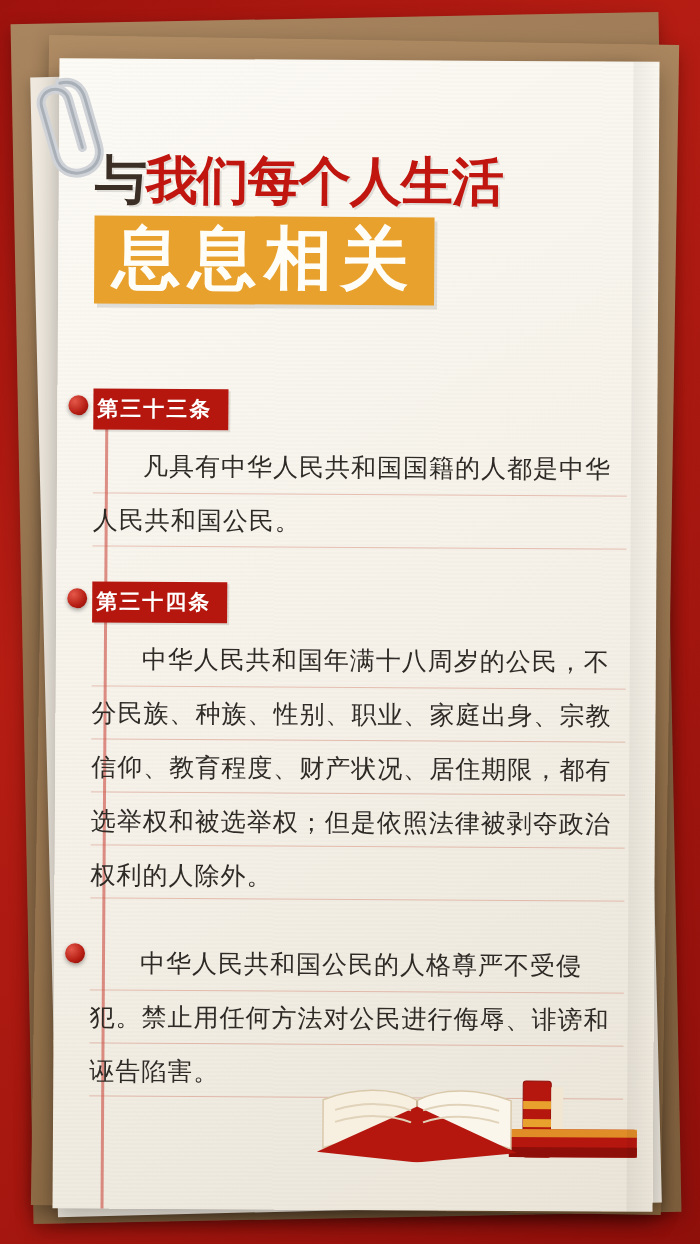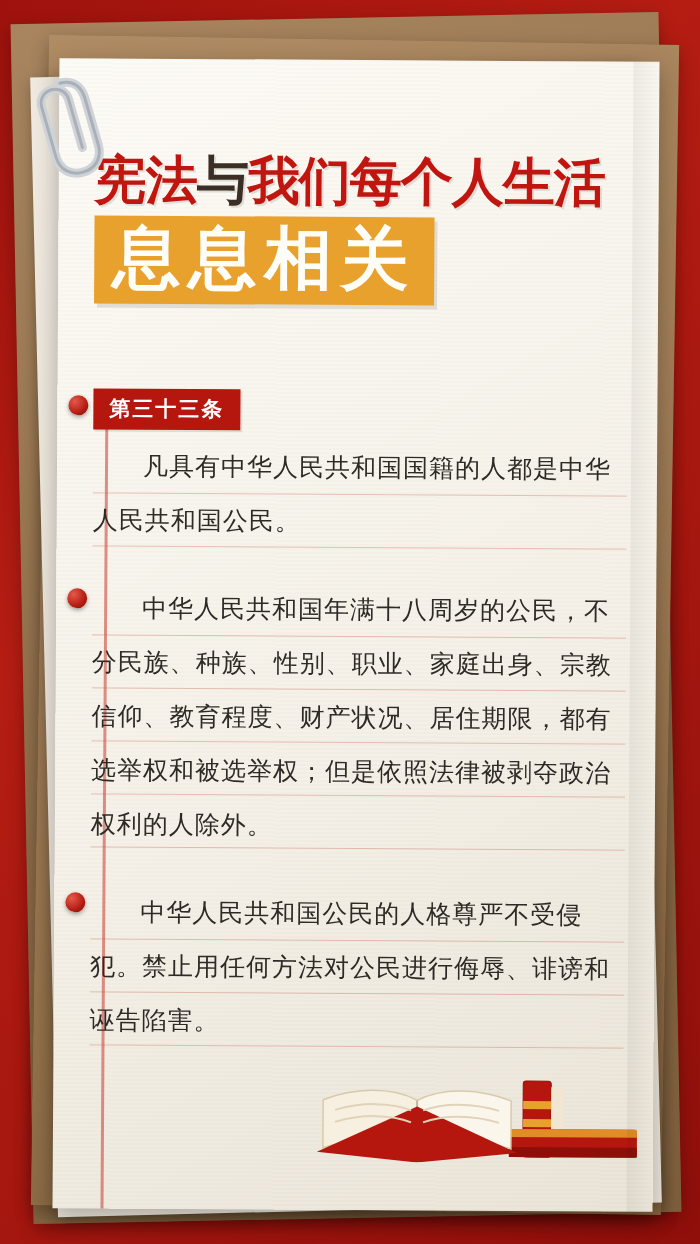--- a/index.html
+++ b/index.html
@@ -88,21 +88,21 @@
     background: radial-gradient(circle at 32% 30%, #e4584a 0%, #b51d13 60%, #7d0d07 100%);
     box-shadow: 0 2px 4px rgba(0,0,0,.35);
   }
   .label {
     display: inline-block;
     background: #b5170f;
     color: #fff;
     font-family: "DejaVu Sans", "Liberation Sans", sans-serif;
     font-size: 21px; font-weight: 700;
     letter-spacing: 2px;
-    padding: 6px 16px 7px 16px;
+    padding: 6px 16px 7px 4px;
     box-shadow: 2px 2px 0 rgba(0,0,0,.10);
   }
   .body-text {
     margin-top: 10px;
     font-size: 25px;
     line-height: 54px;
     color: #2e2a26;
     text-indent: 2em;
     letter-spacing: 1px;
     font-family: "DejaVu Serif", "Liberation Serif", serif;
@@ -142,39 +142,39 @@
     <path d="M44 12 C58 12 64 22 64 34 L64 82 C64 96 54 104 42 104
              C30 104 20 96 20 82 L20 30 C20 22 26 16 34 16
              C42 16 48 22 48 30 L48 80" fill="none" stroke="#9aa1a9" stroke-width="3" stroke-linecap="round" opacity=".7"></path>
   </svg>
 </div>
 
 <div class="content">
 
   <div class="title-wrap">
     <div class="title-line1">
-      <span class="t-red">宪法</span>
       <span class="t-dark">与</span>
       <span class="t-red">我们每个人生活</span>
     </div>
     <div class="title-line2">息息相关</div>
   </div>
 
   <div class="timeline"></div>
 
   <div class="articles">
 
     <div class="article">
       <span class="dot"></span>
       <span class="label">第三十三条</span>
       <div class="body-text">凡具有中华人民共和国国籍的人都是中华人民共和国公民。</div>
     </div>
 
     <div class="article">
       <span class="dot"></span>
+      <span class="label">第三十四条</span>
       <div class="body-text">中华人民共和国年满十八周岁的公民，不分民族、种族、性别、职业、家庭出身、宗教信仰、教育程度、财产状况、居住期限，都有选举权和被选举权；但是依照法律被剥夺政治权利的人除外。</div>
     </div>
 
     <div class="article">
       <span class="dot"></span>
       <div class="body-text">中华人民共和国公民的人格尊严不受侵犯。禁止用任何方法对公民进行侮辱、诽谤和诬告陷害。</div>
     </div>
 
   </div>
 

